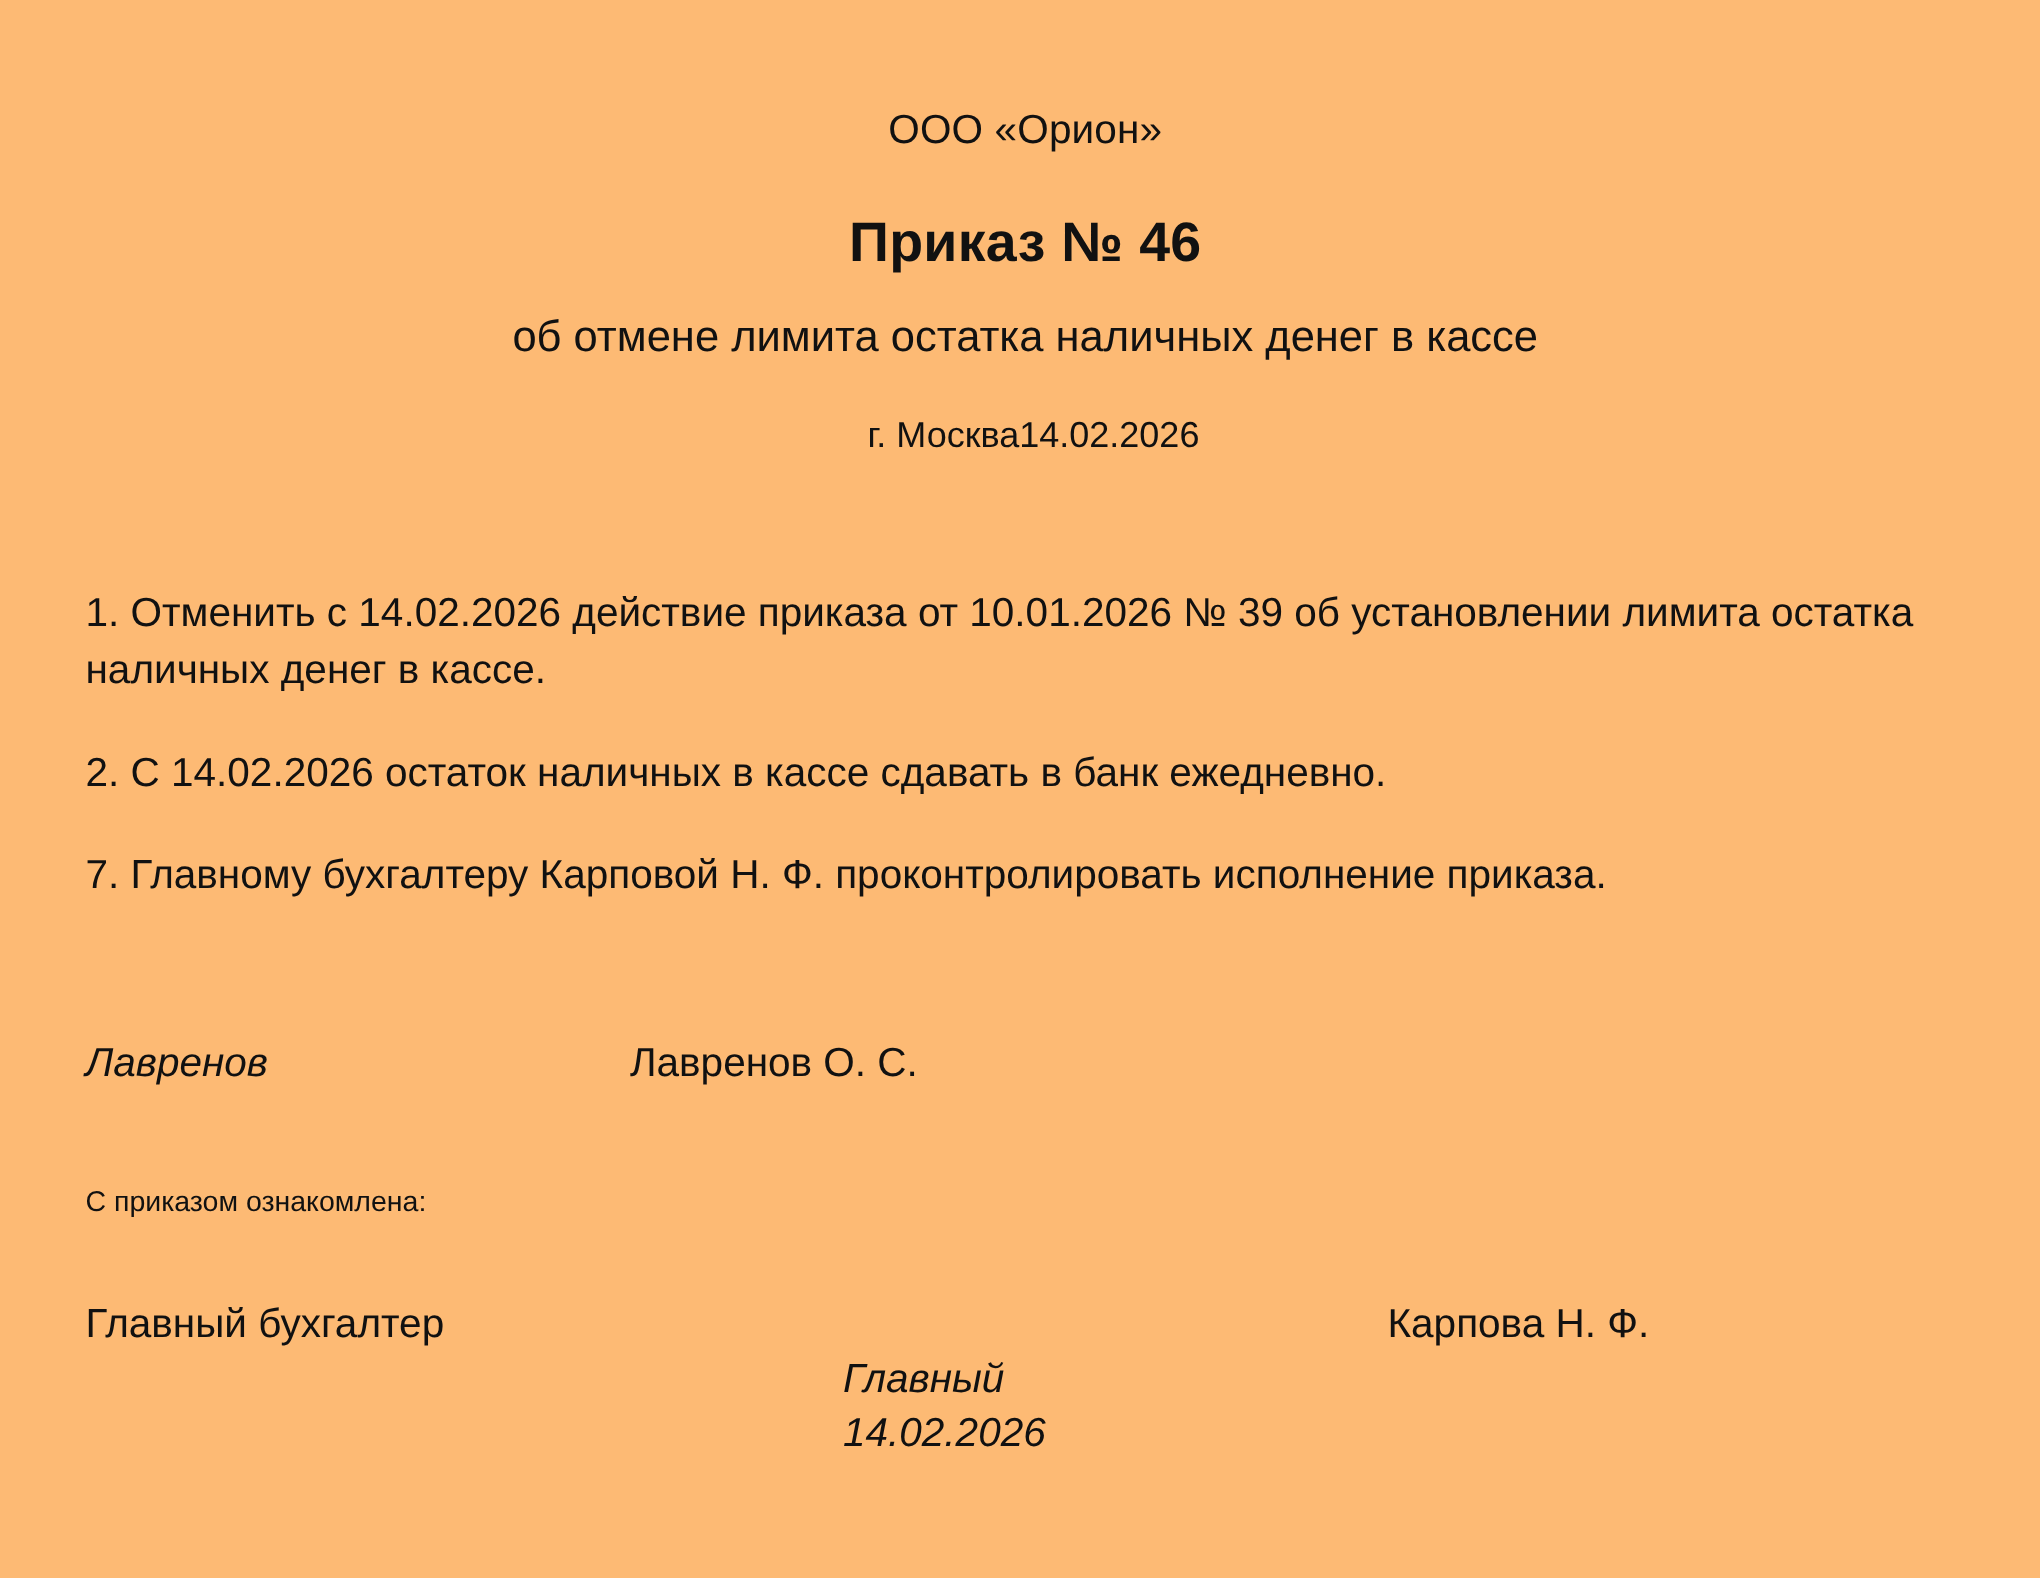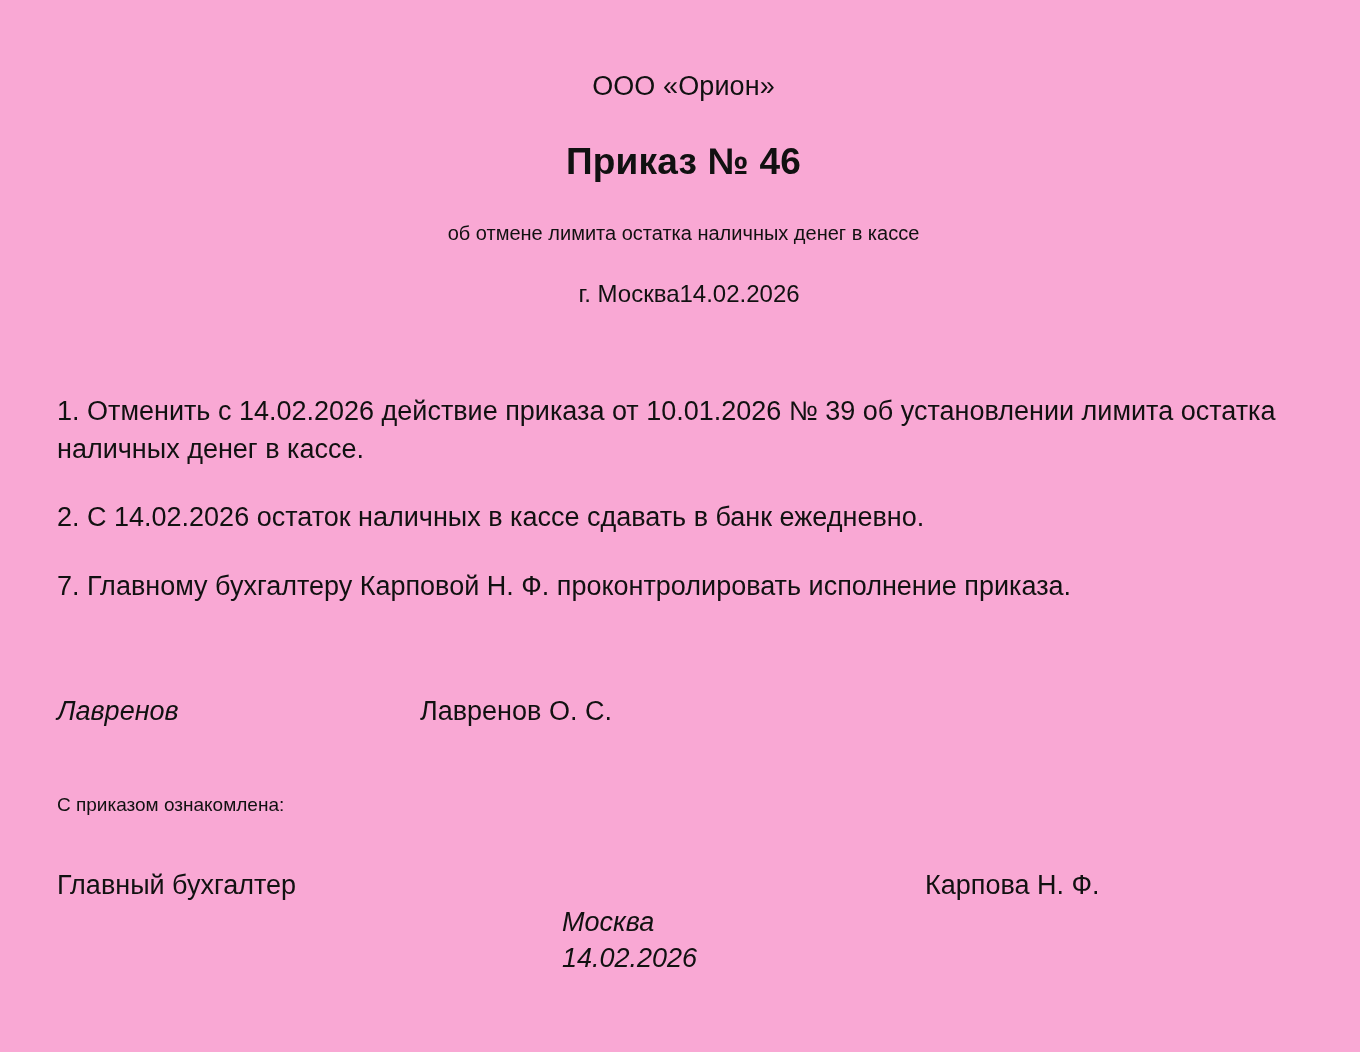--- a/index.html
+++ b/index.html
@@ -14,21 +14,21 @@
     font-family: "Liberation Sans", "DejaVu Sans", sans-serif;
     color: #111111;
     -webkit-font-smoothing: antialiased;
   }
   .page {
     position: relative;
     width: 1360px;
     height: 1052px;
     box-sizing: border-box;
     padding: 0 50px 0 57px;
-    background: #f9a8d4;
+    background: #fdba74;
     overflow: hidden;
   }
 
   
   .org-name {
     text-align: center;
     font-size: 27px;
     line-height: 1.2;
     padding-top: 70px;
     letter-spacing: 0.1px;
@@ -36,23 +36,23 @@
   .doc-title {
     text-align: center;
     font-size: 37px;
     font-weight: bold;
     line-height: 1.2;
     margin-top: 38px;
     letter-spacing: 0.2px;
   }
   .doc-subtitle {
     text-align: center;
-    font-size: 20px;
+    font-size: 29px;
     line-height: 1.25;
-    margin-top: 36px;
+    margin-top: 22px;
   }
 
   
   .place-date-row {
     display: flex;
     justify-content: center;
     align-items: baseline;
     margin-top: 34px;
     font-size: 24px;
   }
@@ -144,21 +144,21 @@
     <div class="sign-row">
       <div class="sign-col-sig">Лавренов</div>
       <div class="sign-col-name">Лавренов О. С.</div>
     </div>
 
     <div class="ack-label">С приказом ознакомлена:</div>
 
     <div class="sign-row second">
       <div class="sign-col-post">Главный бухгалтер</div>
       <div class="sign-col-sig">
-        <span>Москва</span>
+        <span>Главный</span>
         <span class="sig-date">14.02.2026</span>
       </div>
       <div class="sign-col-name">Карпова Н. Ф.</div>
     </div>
 
   </div>
 
 </div>
 
 </body></html>

